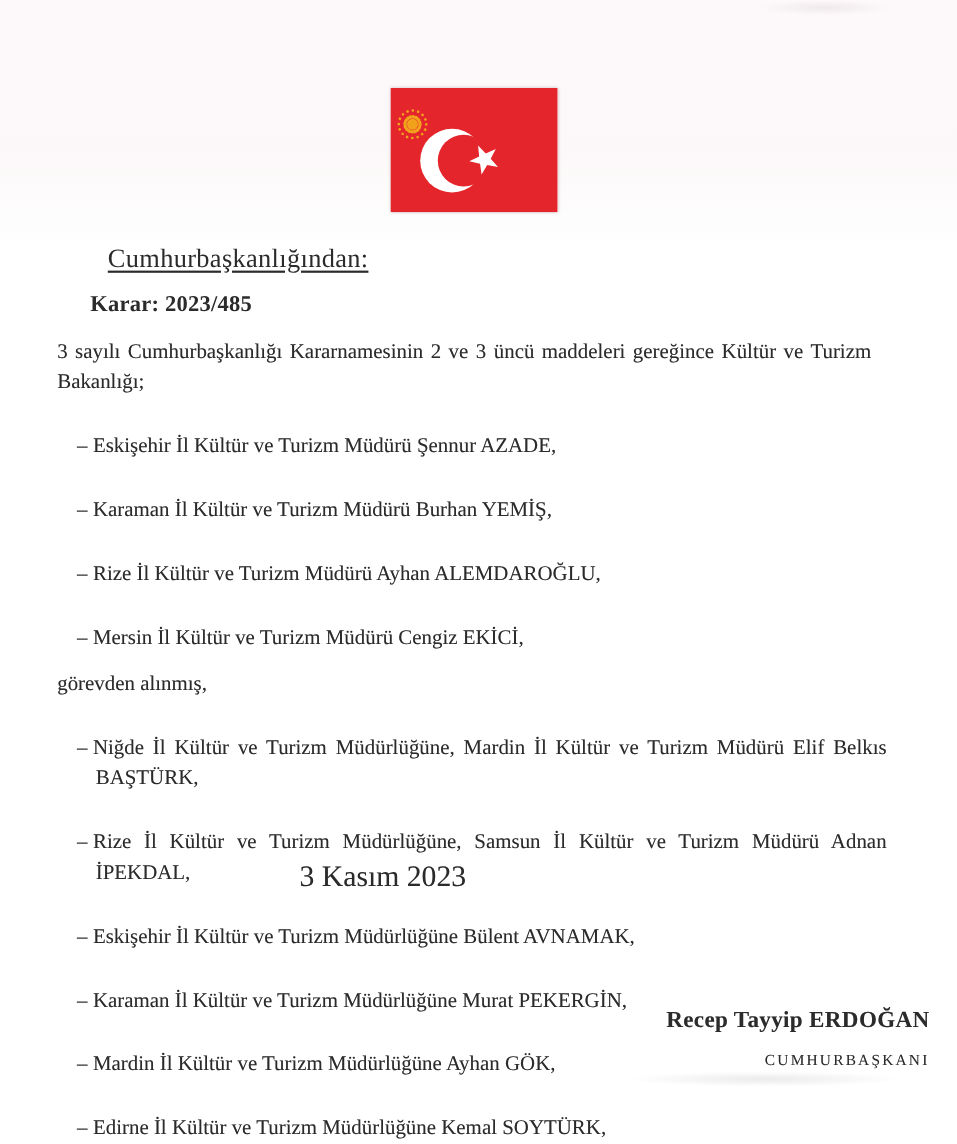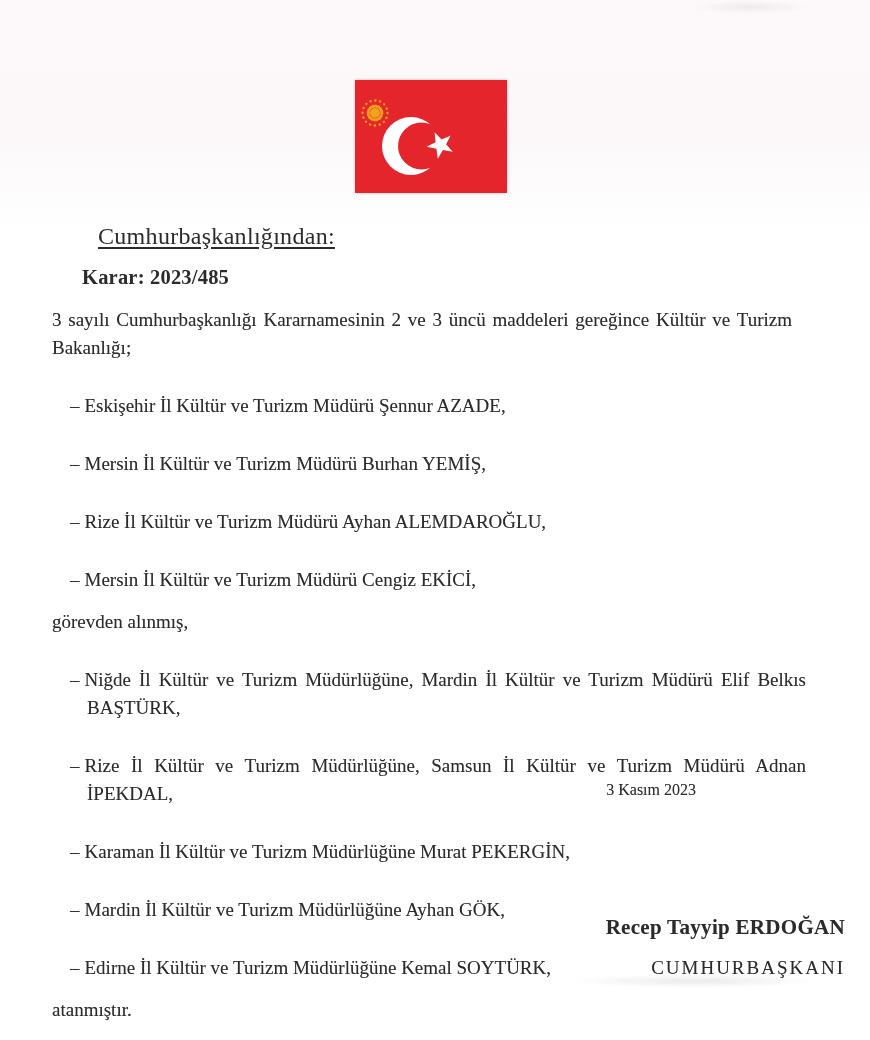--- a/index.html
+++ b/index.html
@@ -87,43 +87,43 @@
     margin-top: 30px;
   }
   .dash { margin-right: 5px; }
 
   
   .date-line {
     position: absolute;
     top: 781px;
     left: 0;
     width: 696px;
-    text-align: right;
-    font-size: 16px;
+    text-align: center;
+    font-size: 27px;
     margin: 0;
     text-shadow: 0 0 0.6px rgba(43,43,43,0.3);
   }
 
   
   .signature-block {
     position: absolute;
     top: 915px;
     left: 495px;
     width: 350px;
     text-align: right;
     text-shadow: 0 0 0.6px rgba(43,43,43,0.3);
   }
   .signer-name {
     font-size: 21px;
     font-weight: 700;
     margin: 0;
     letter-spacing: 0.3px;
   }
   .signer-title {
-    font-size: 19px;
+    font-size: 14px;
     font-weight: 400;
     margin: 17px 0 16px 0;
     letter-spacing: 2px;
   }
 </style>
 </head>
 <body>
 
 <div class="page">
 
@@ -149,30 +149,31 @@
   <div class="heading-block">
     <p class="issuer">Cumhurbaşkanlığından:</p>
     <p class="decision-no">Karar: 2023/485</p>
   </div>
 
   <div class="content">
     <p class="intro">3 sayılı Cumhurbaşkanlığı Kararnamesinin 2 ve 3 üncü maddeleri gereğince Kültür ve Turizm Bakanlığı;</p>
 
     <ul class="decree-list">
       <li><span class="dash">–</span><span>Eskişehir İl Kültür ve Turizm Müdürü Şennur AZADE,</span></li>
-      <li><span class="dash">–</span><span>Mersin İl Kültür ve Turizm Müdürü Burhan YEMİŞ,</span></li>
+      <li><span class="dash">–</span><span>Karaman İl Kültür ve Turizm Müdürü Burhan YEMİŞ,</span></li>
       <li><span class="dash">–</span><span>Rize İl Kültür ve Turizm Müdürü Ayhan ALEMDAROĞLU,</span></li>
       <li><span class="dash">–</span><span>Mersin İl Kültür ve Turizm Müdürü Cengiz EKİCİ,</span></li>
     </ul>
 
     <p>görevden alınmış,</p>
 
     <ul class="decree-list">
       <li><span class="dash">–</span><span>Niğde İl Kültür ve Turizm Müdürlüğüne, Mardin İl Kültür ve Turizm Müdürü Elif Belkıs BAŞTÜRK,</span></li>
       <li><span class="dash">–</span><span>Rize İl Kültür ve Turizm Müdürlüğüne, Samsun İl Kültür ve Turizm Müdürü Adnan İPEKDAL,</span></li>
+      <li><span class="dash">–</span><span>Eskişehir İl Kültür ve Turizm Müdürlüğüne Bülent AVNAMAK,</span></li>
       <li><span class="dash">–</span><span>Karaman İl Kültür ve Turizm Müdürlüğüne Murat PEKERGİN,</span></li>
       <li><span class="dash">–</span><span>Mardin İl Kültür ve Turizm Müdürlüğüne Ayhan GÖK,</span></li>
       <li><span class="dash">–</span><span>Edirne İl Kültür ve Turizm Müdürlüğüne Kemal SOYTÜRK,</span></li>
     </ul>
 
     <p>atanmıştır.</p>
   </div>
 
   <p class="date-line">3 Kasım 2023</p>
 

